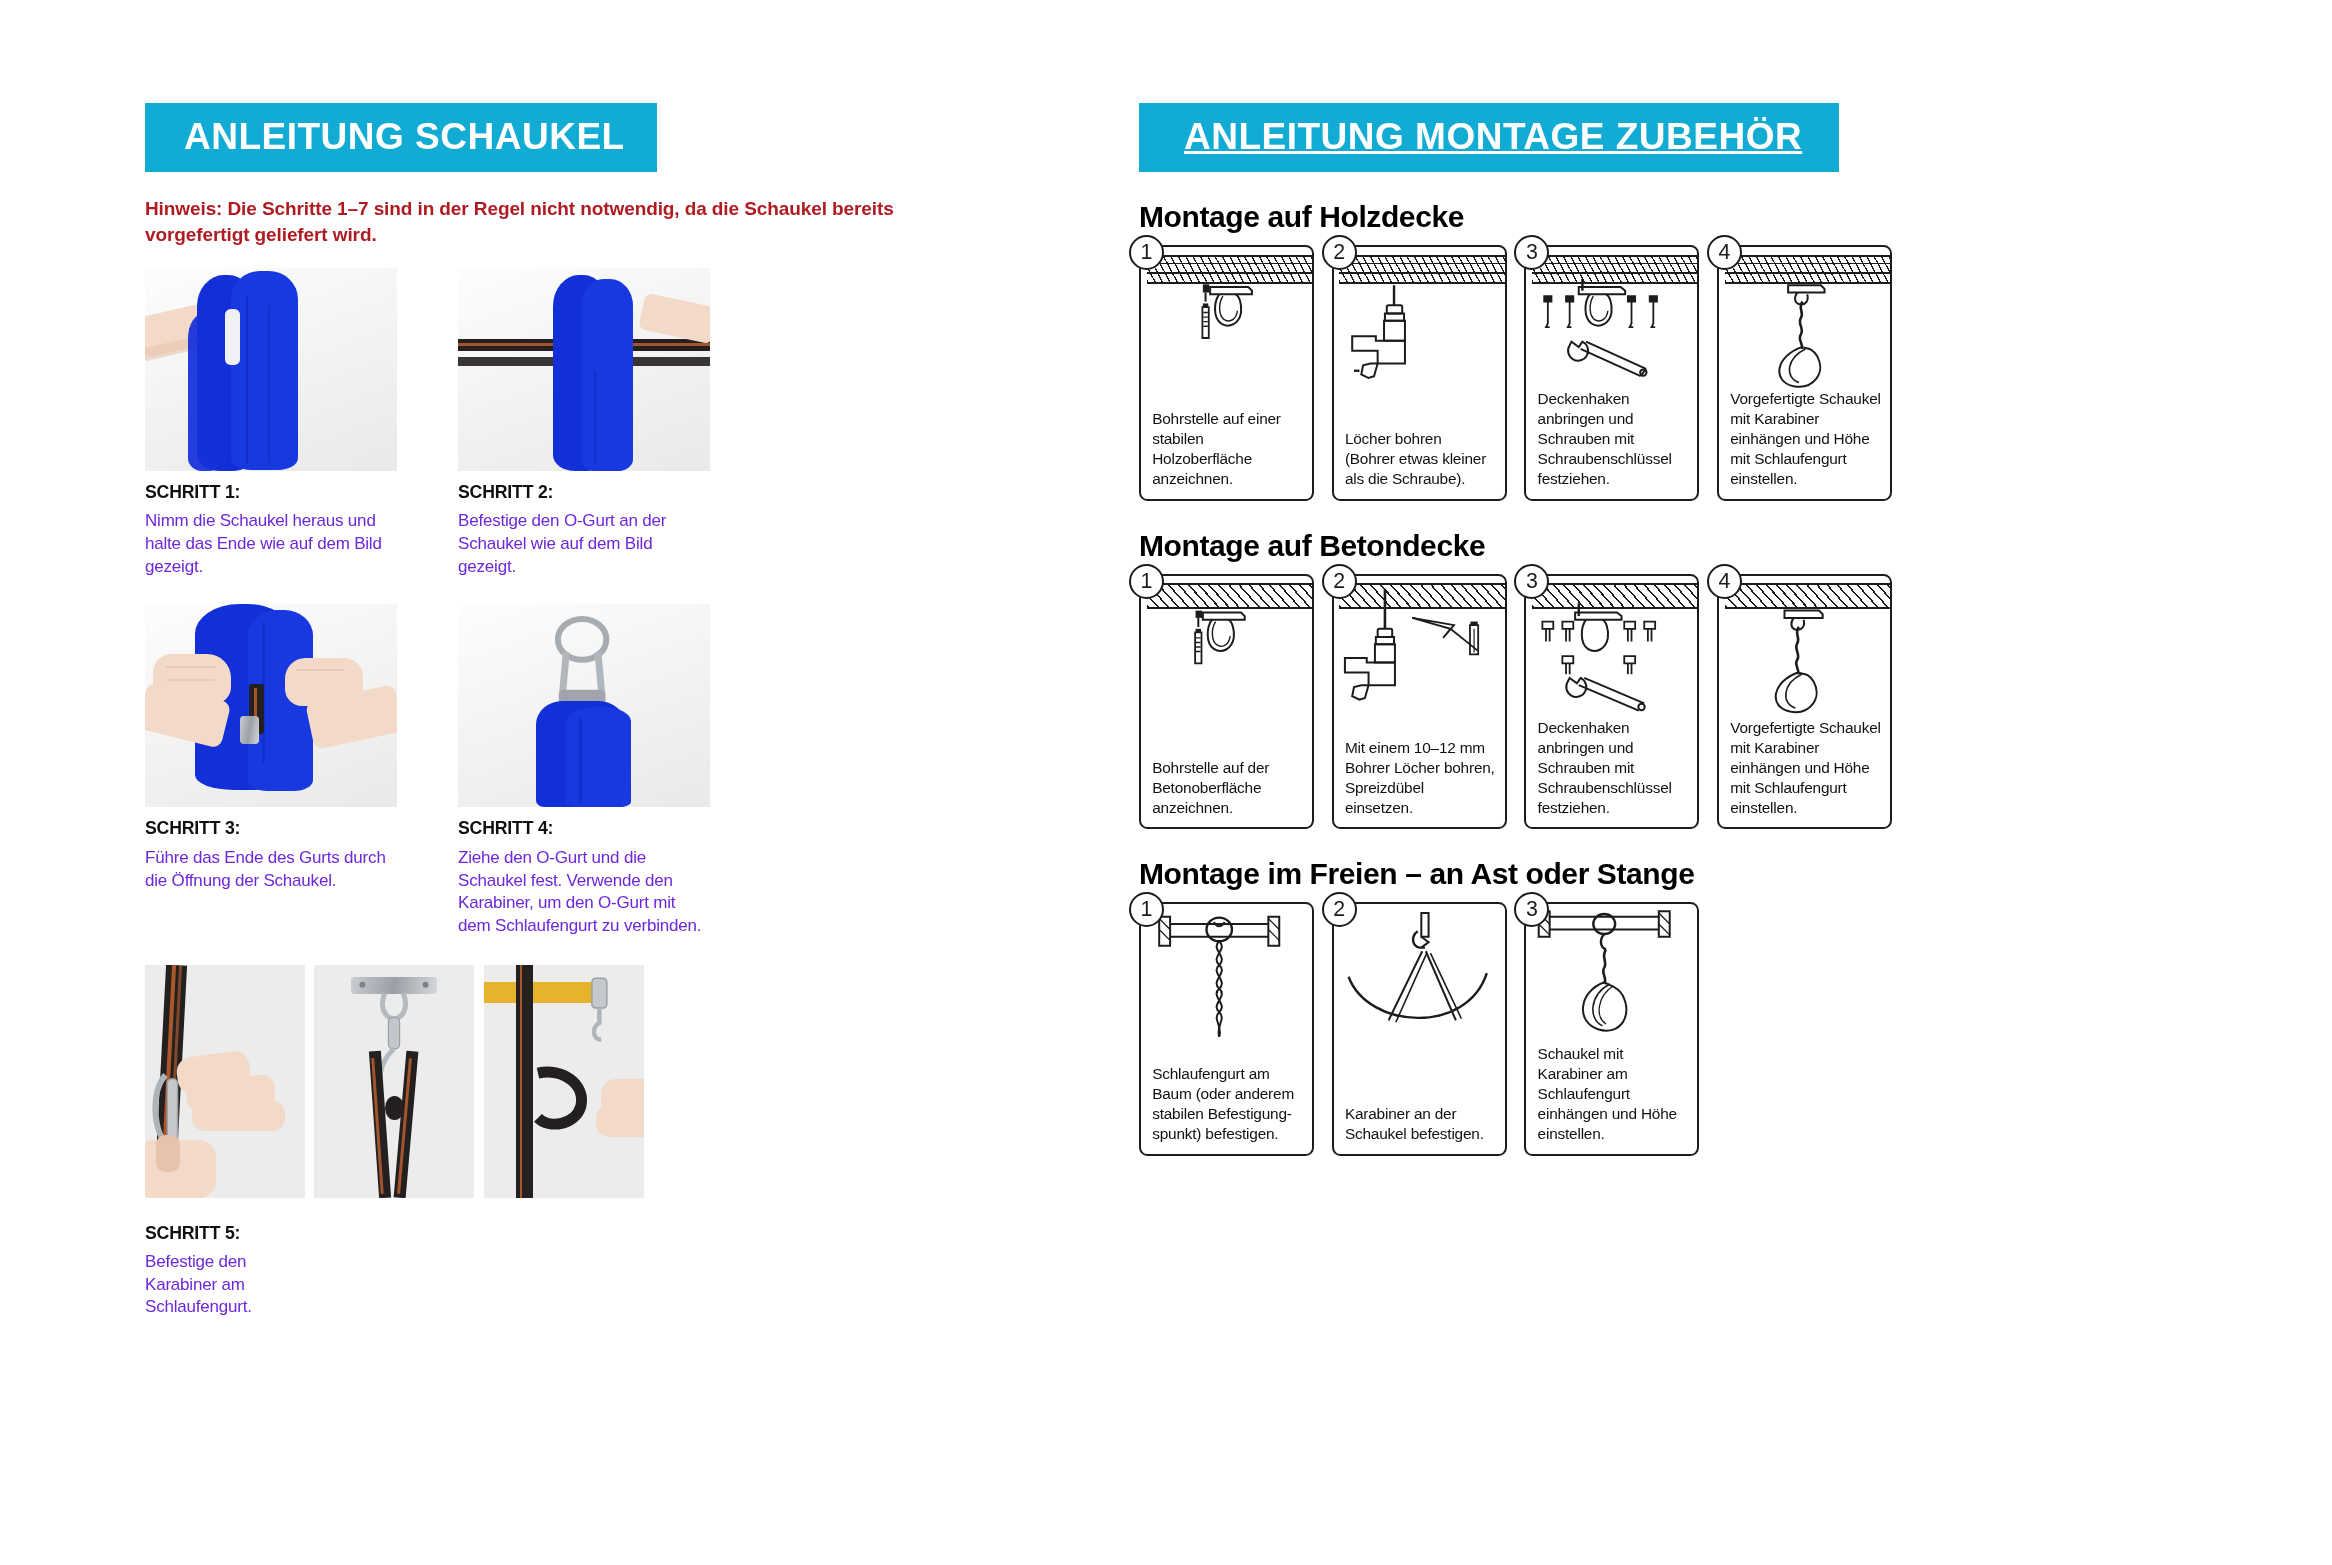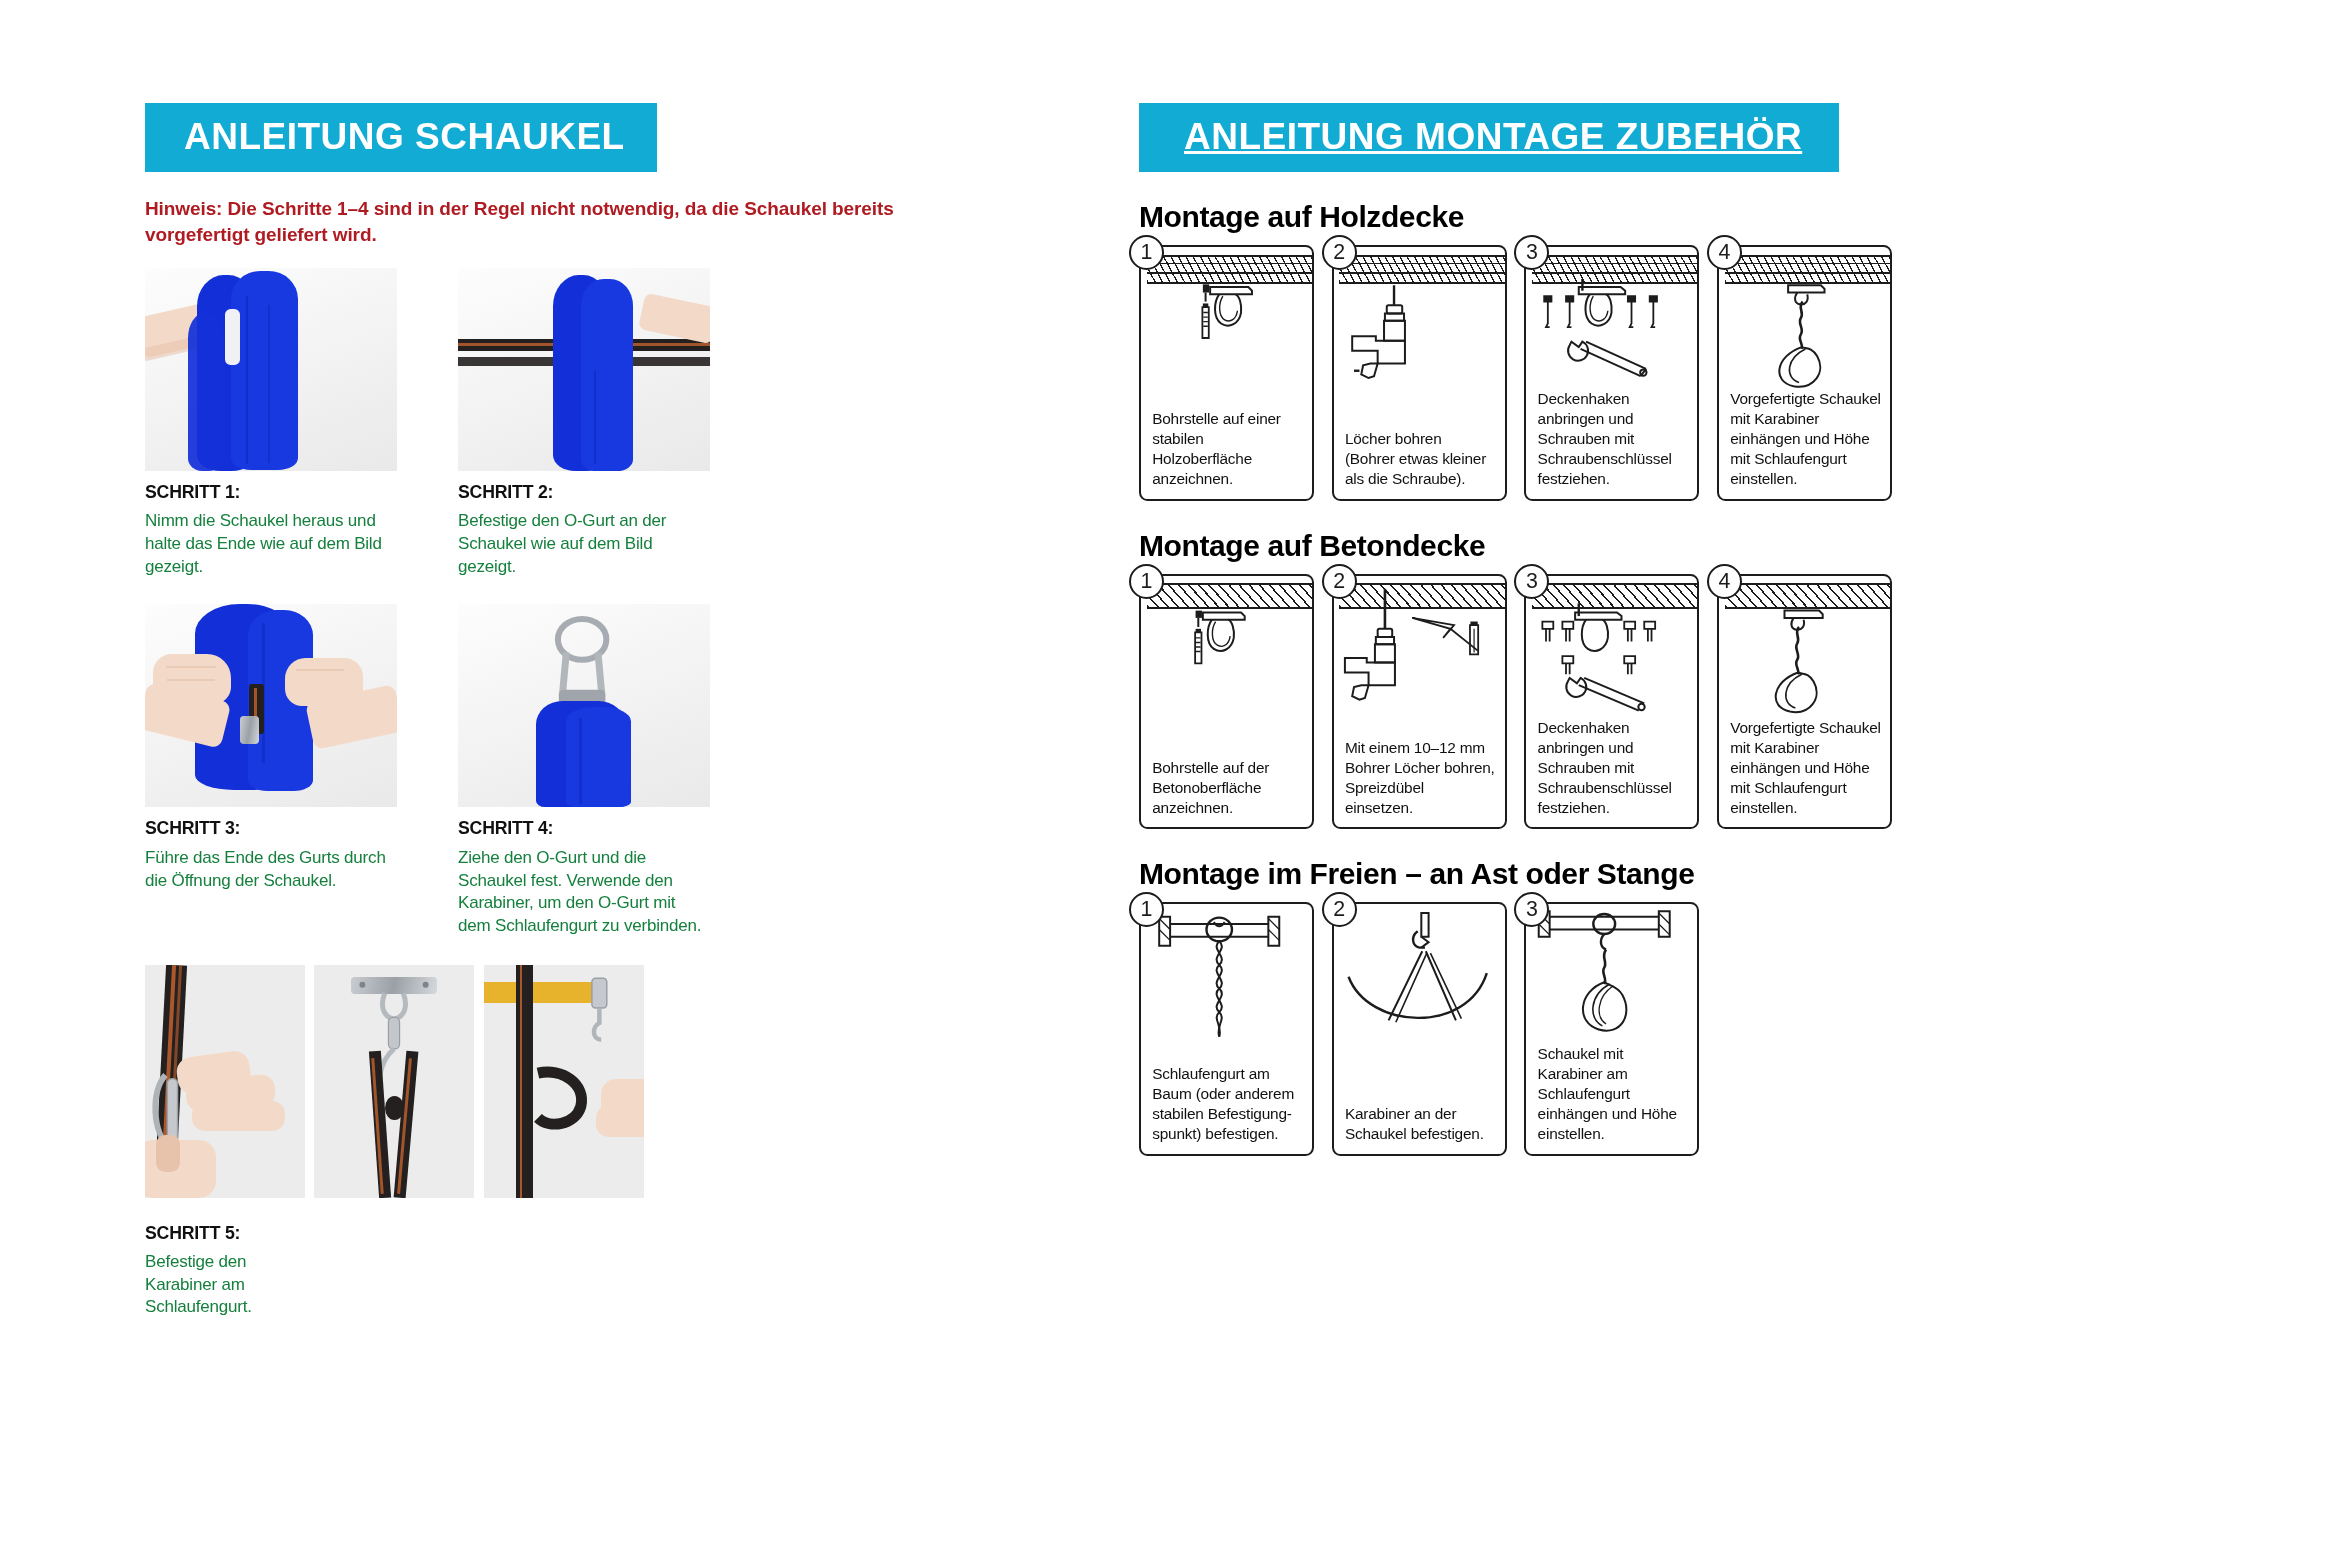--- a/index.html
+++ b/index.html
@@ -54,21 +54,21 @@
   .photo {
     width: 252px; height: 203px;
     position: relative; overflow: hidden;
     background: #f2f2f2;
   }
   .step-title {
     font-size: 17.7px; font-weight: bold; color: #111;
     margin-top: 11.2px; letter-spacing: -0.2px;
   }
   .step-desc {
-    font-size: 17px; color: #15803d; line-height: 1.33;
+    font-size: 17px; color: #6d28d9; line-height: 1.33;
     margin-top: 7.5px; letter-spacing: -0.2px;
   }
 
   .photo-grid-3 {
     display: grid;
     grid-template-columns: 160px 160px 160px;
     column-gap: 9.3px;
     margin-top: 28px;
   }
   .photo3 {
@@ -151,21 +151,21 @@
 </style>
 </head>
 <body>
 
 <div class="page">
 
   <div class="col-left">
 
     <div class="banner banner-left">ANLEITUNG SCHAUKEL</div>
 
-    <div class="hinweis">Hinweis:  Die Schritte 1–4 sind in der Regel nicht notwendig, da die Schaukel bereits vorgefertigt geliefert wird.</div>
+    <div class="hinweis">Hinweis:  Die Schritte 1–7 sind in der Regel nicht notwendig, da die Schaukel bereits vorgefertigt geliefert wird.</div>
 
     
     <div class="photo-grid">
 
       <div class="photo-cell">
         <div class="photo">
           <div class="bg-white"></div>
 
           <div class="skin" style="left:-5.6px;top:41px;width:80px;height:41px;transform:rotate(-13deg);border-radius:7.5px;"></div>
           <div class="skin-d" style="left:-5.6px;top:73px;width:75px;height:13px;transform:rotate(-13deg);border-radius:7.5px;opacity:.55;"></div>

